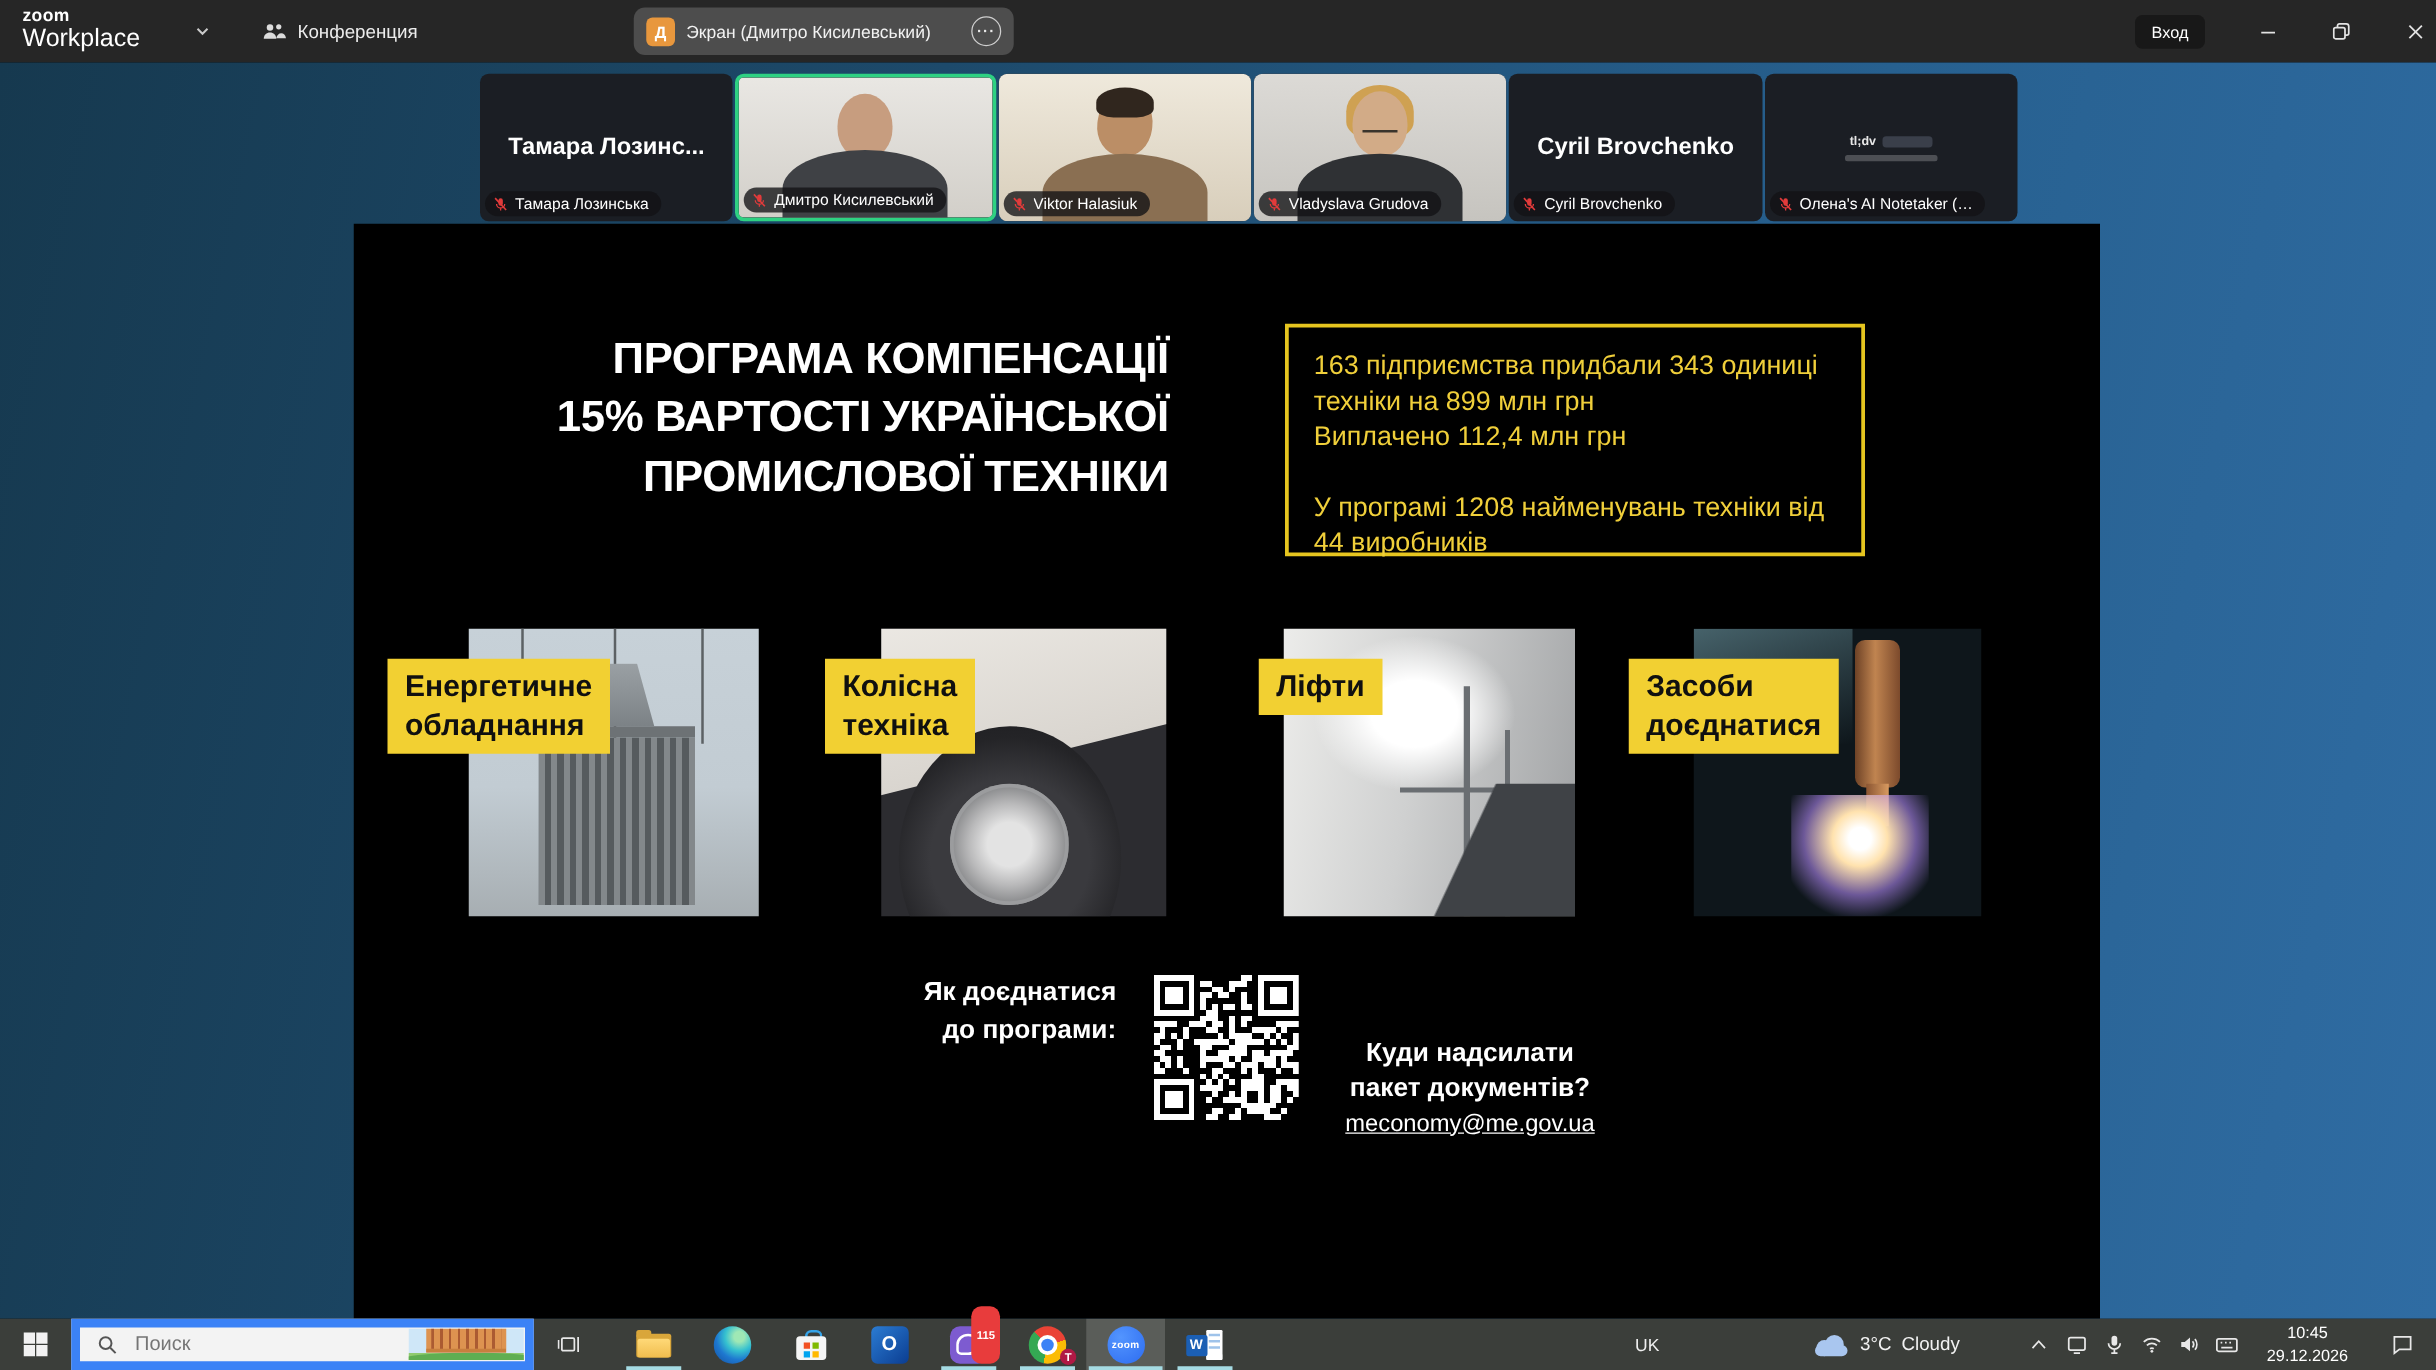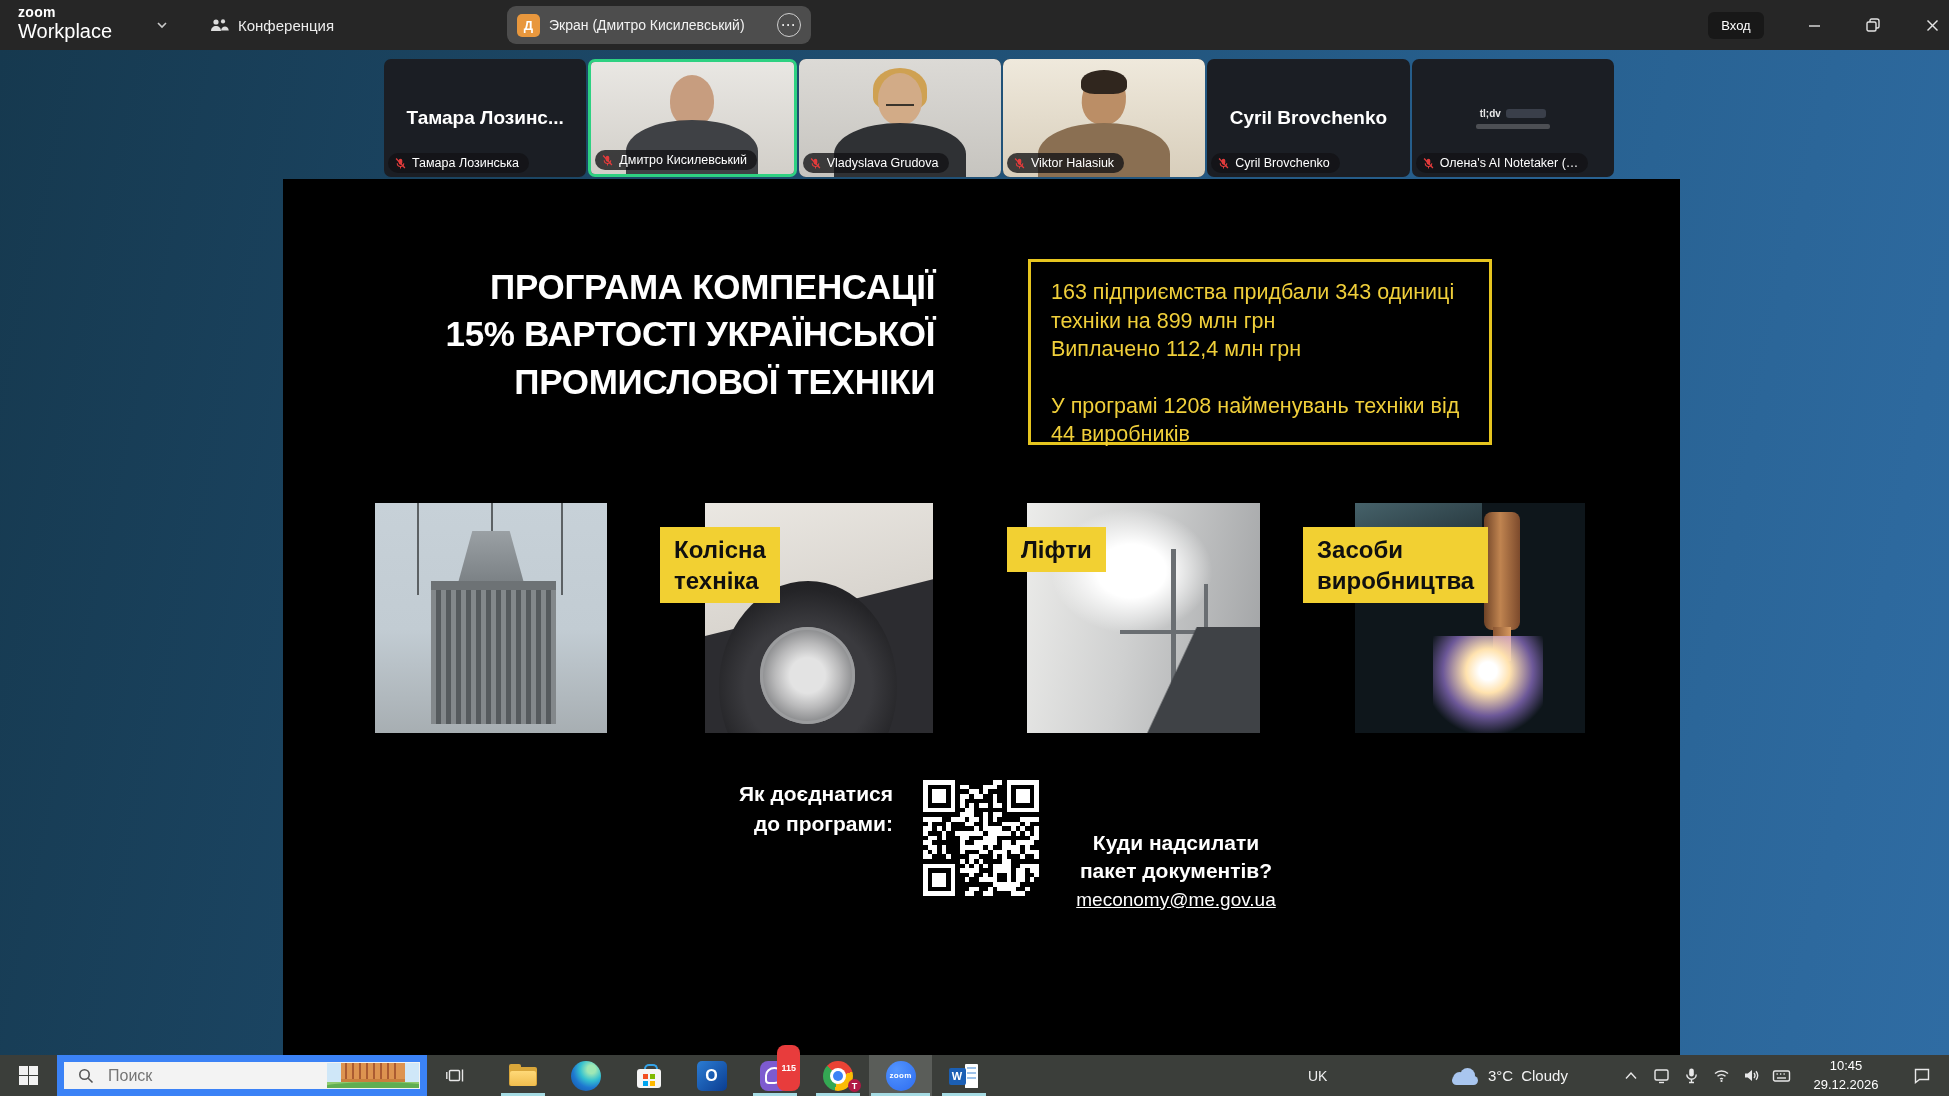--- a/index.html
+++ b/index.html
@@ -207,49 +207,49 @@
         <svg width="13" height="13" viewBox="0 0 16 16">
             <path d="M8 2a2.2 2.2 0 0 1 2.2 2.2v3a2.2 2.2 0 1 1-4.4 0v-3A2.2 2.2 0 0 1 8 2z" fill="#e23b3b"></path>
             <path d="M4 7.6a4 4 0 0 0 8 0M8 11.6V14" stroke="#e23b3b" stroke-width="1.3" fill="none"></path>
             <line x1="2.6" y1="1.8" x2="13.4" y2="13.6" stroke="#e23b3b" stroke-width="1.6"></line>
           </svg>
         <span>Дмитро Кисилевський</span>
       </div>
     </div>
 
     <div class="tile">
+      <div class="person bg-viktor">
+        <div class="head" style="background:#bb8e66;transform:translateX(-50%) rotate(7deg);"></div>
+        <div class="hair" style="top:9%;width:46px;height:24px;background:#30261e;"></div>
+        <div class="torso" style="background:#8a6f52;"></div>
+      </div>
+      <div class="nametag">
+        <svg width="13" height="13" viewBox="0 0 16 16">
+            <path d="M8 2a2.2 2.2 0 0 1 2.2 2.2v3a2.2 2.2 0 1 1-4.4 0v-3A2.2 2.2 0 0 1 8 2z" fill="#e23b3b"></path>
+            <path d="M4 7.6a4 4 0 0 0 8 0M8 11.6V14" stroke="#e23b3b" stroke-width="1.3" fill="none"></path>
+            <line x1="2.6" y1="1.8" x2="13.4" y2="13.6" stroke="#e23b3b" stroke-width="1.6"></line>
+          </svg>
+        <span>Viktor Halasiuk</span>
+      </div>
+    </div>
+
+    <div class="tile">
       <div class="person bg-vlad">
         <div class="hair" style="top:8%;width:54px;height:42px;background:#cfa152;"></div>
         <div class="head" style="background:#d2ab87;"></div>
         <div class="glasses"></div>
         <div class="torso" style="background:#2f3134;"></div>
       </div>
       <div class="nametag">
         <svg width="13" height="13" viewBox="0 0 16 16">
             <path d="M8 2a2.2 2.2 0 0 1 2.2 2.2v3a2.2 2.2 0 1 1-4.4 0v-3A2.2 2.2 0 0 1 8 2z" fill="#e23b3b"></path>
             <path d="M4 7.6a4 4 0 0 0 8 0M8 11.6V14" stroke="#e23b3b" stroke-width="1.3" fill="none"></path>
             <line x1="2.6" y1="1.8" x2="13.4" y2="13.6" stroke="#e23b3b" stroke-width="1.6"></line>
           </svg>
         <span>Vladyslava Grudova</span>
-      </div>
-    </div>
-
-    <div class="tile">
-      <div class="person bg-viktor">
-        <div class="head" style="background:#bb8e66;transform:translateX(-50%) rotate(7deg);"></div>
-        <div class="hair" style="top:9%;width:46px;height:24px;background:#30261e;"></div>
-        <div class="torso" style="background:#8a6f52;"></div>
-      </div>
-      <div class="nametag">
-        <svg width="13" height="13" viewBox="0 0 16 16">
-            <path d="M8 2a2.2 2.2 0 0 1 2.2 2.2v3a2.2 2.2 0 1 1-4.4 0v-3A2.2 2.2 0 0 1 8 2z" fill="#e23b3b"></path>
-            <path d="M4 7.6a4 4 0 0 0 8 0M8 11.6V14" stroke="#e23b3b" stroke-width="1.3" fill="none"></path>
-            <line x1="2.6" y1="1.8" x2="13.4" y2="13.6" stroke="#e23b3b" stroke-width="1.6"></line>
-          </svg>
-        <span>Viktor Halasiuk</span>
       </div>
     </div>
 
     <div class="tile">
       <div class="bigname">Cyril Brovchenko</div>
       <div class="nametag">
         <svg width="13" height="13" viewBox="0 0 16 16">
             <path d="M8 2a2.2 2.2 0 0 1 2.2 2.2v3a2.2 2.2 0 1 1-4.4 0v-3A2.2 2.2 0 0 1 8 2z" fill="#e23b3b"></path>
             <path d="M4 7.6a4 4 0 0 0 8 0M8 11.6V14" stroke="#e23b3b" stroke-width="1.3" fill="none"></path>
             <line x1="2.6" y1="1.8" x2="13.4" y2="13.6" stroke="#e23b3b" stroke-width="1.6"></line>
@@ -308,25 +308,27 @@
       <div class="beam" style="left:40%;top:55%;width:52%;height:4px;"></div>
       <div class="dark"></div>
     </div>
     <div class="photo ph4" style="overflow:hidden;">
       <div class="teal"></div>
       <div class="nozzle"></div>
       <div class="tip"></div>
       <div class="glow"></div>
     </div>
 
+    <div class="cat-label" style="left:27px;">Енергетичне
+обладнання</div>
     <div class="cat-label" style="left:377px;">Колісна
 техніка</div>
     <div class="cat-label" style="left:724px;">Ліфти</div>
     <div class="cat-label" style="left:1020px;">Засоби
-виробництва</div>
+доєднатися</div>
 
     <div class="join-heading">Як доєднатися
 до програми:</div>
     <div class="qr"><svg width="116" height="116" viewBox="0 0 25 25" style="shape-rendering:crispEdges;">
           <rect x="15" y="0" width="1" height="1" fill="#fff"></rect>
           <rect x="16" y="0" width="1" height="1" fill="#fff"></rect>
           <rect x="8" y="1" width="1" height="1" fill="#fff"></rect>
           <rect x="9" y="1" width="1" height="1" fill="#fff"></rect>
           <rect x="13" y="1" width="1" height="1" fill="#fff"></rect>
           <rect x="14" y="1" width="1" height="1" fill="#fff"></rect>

